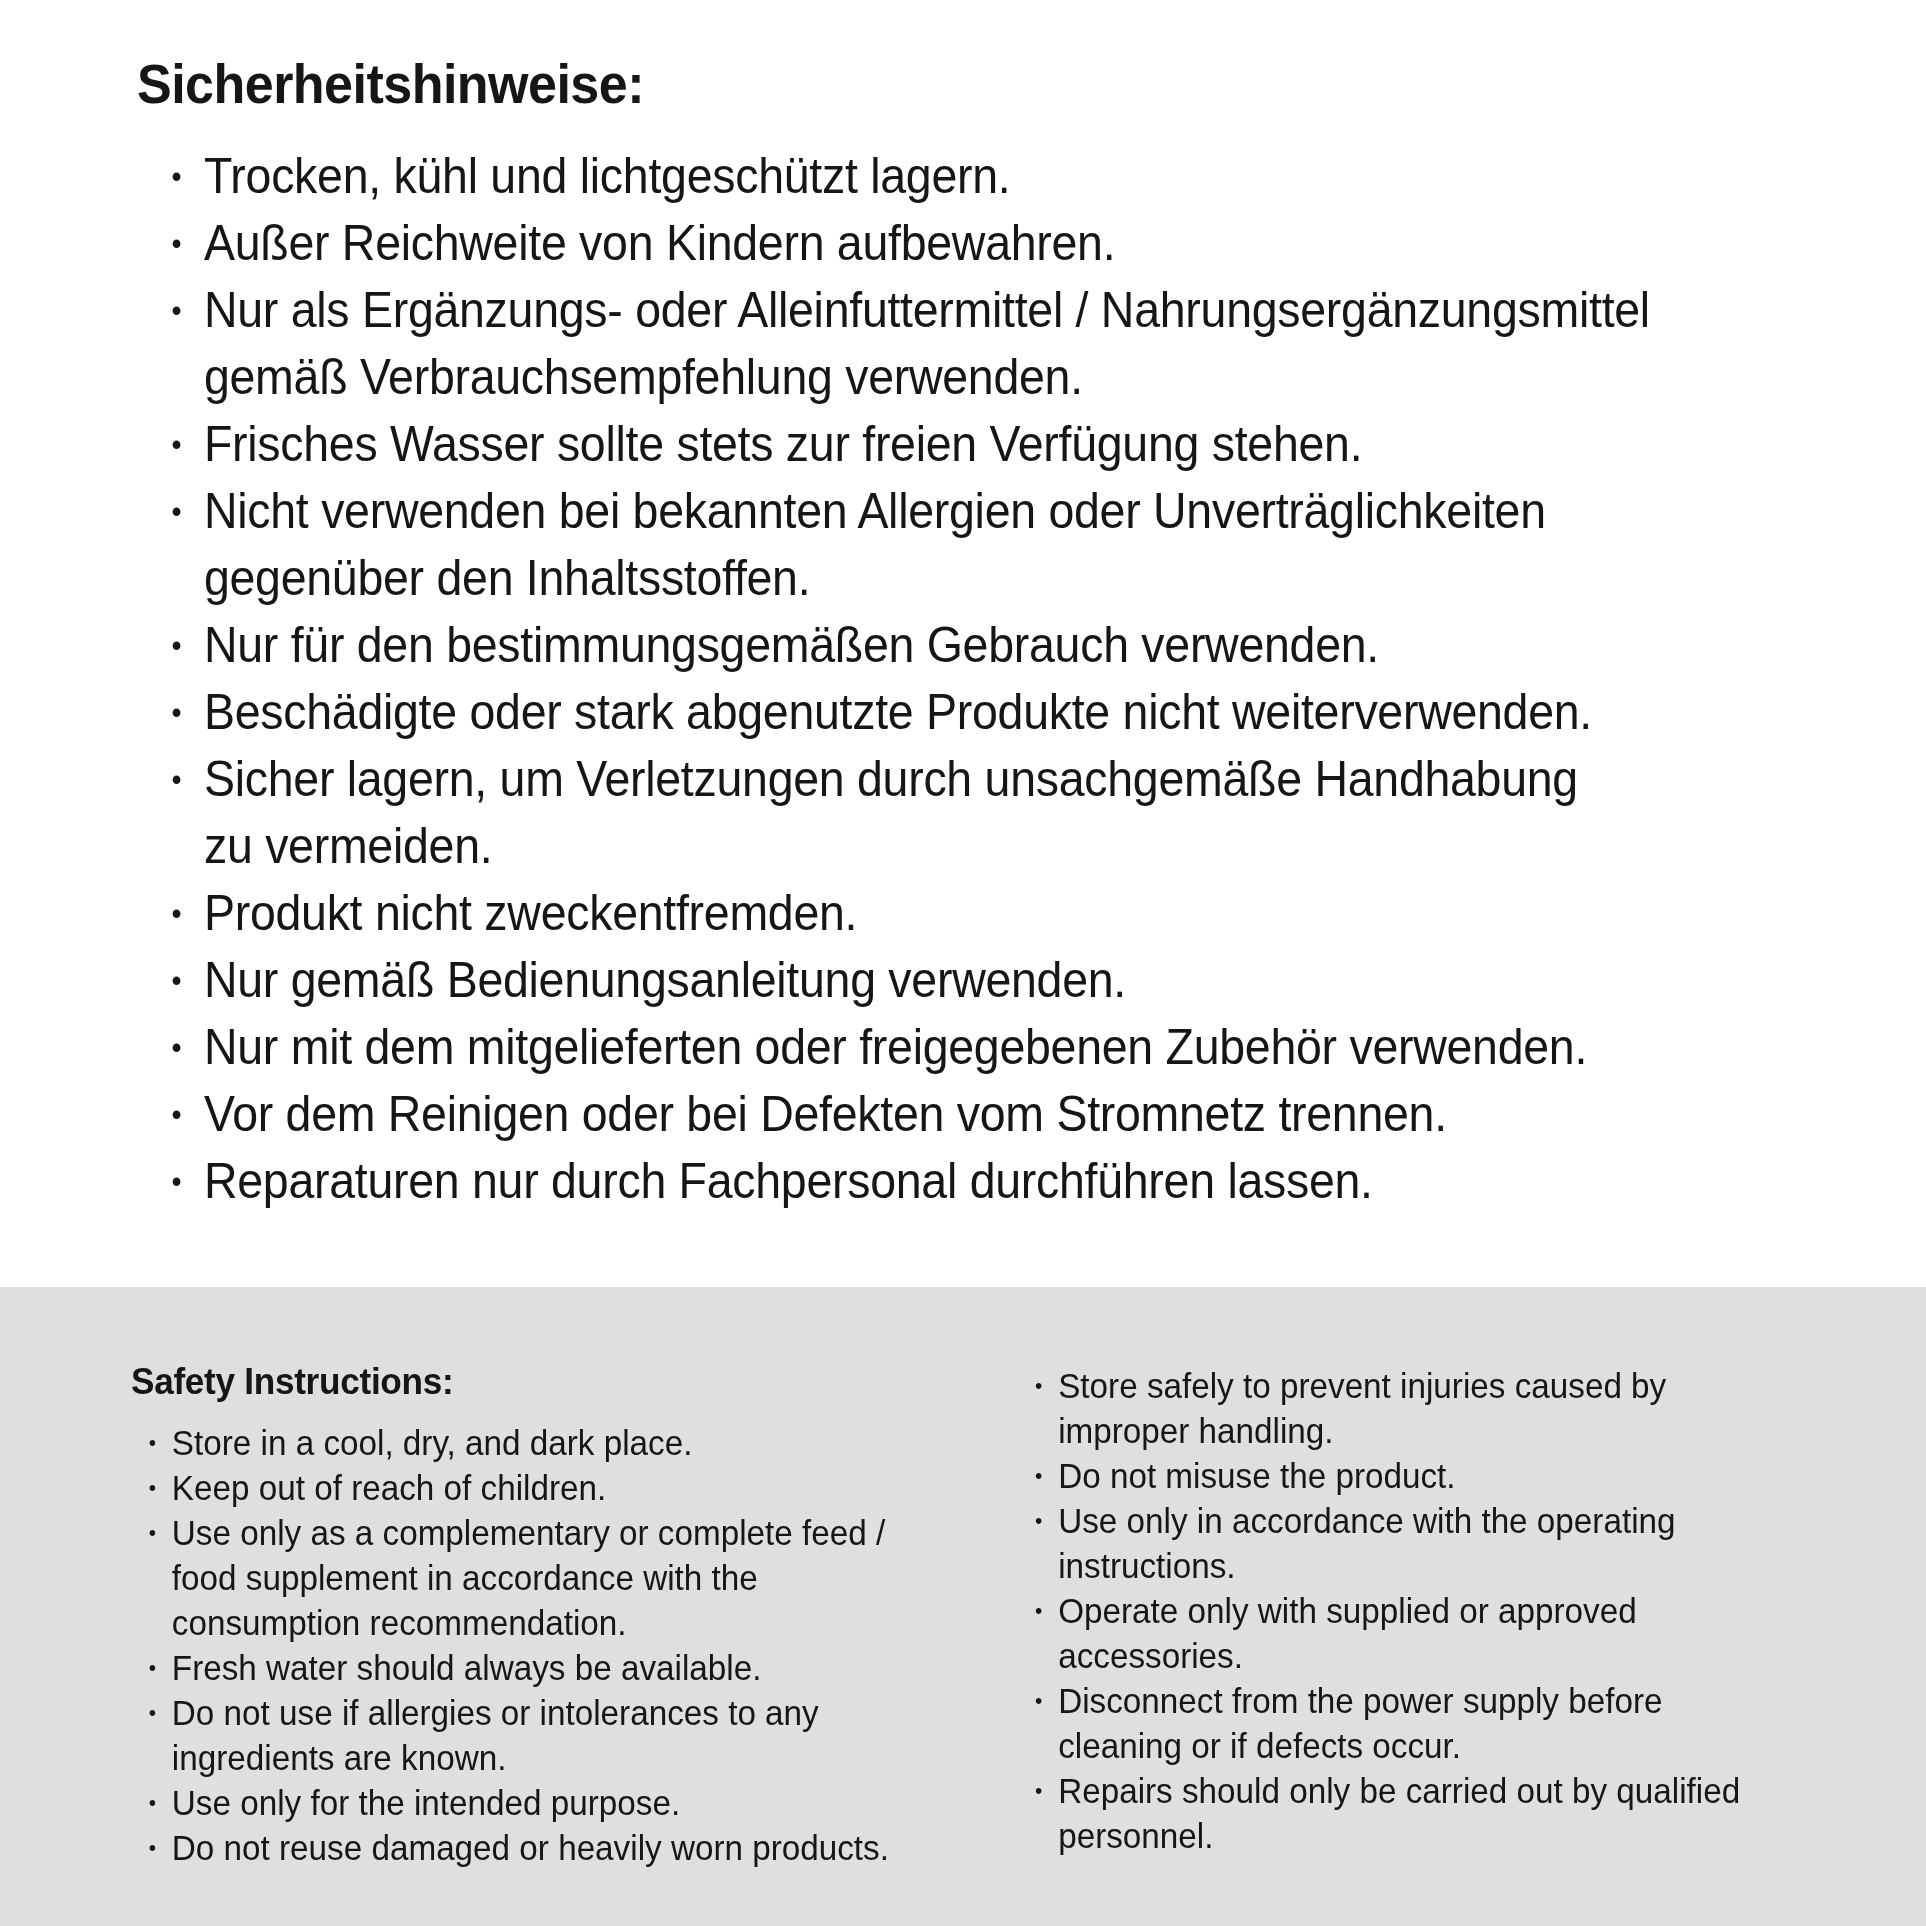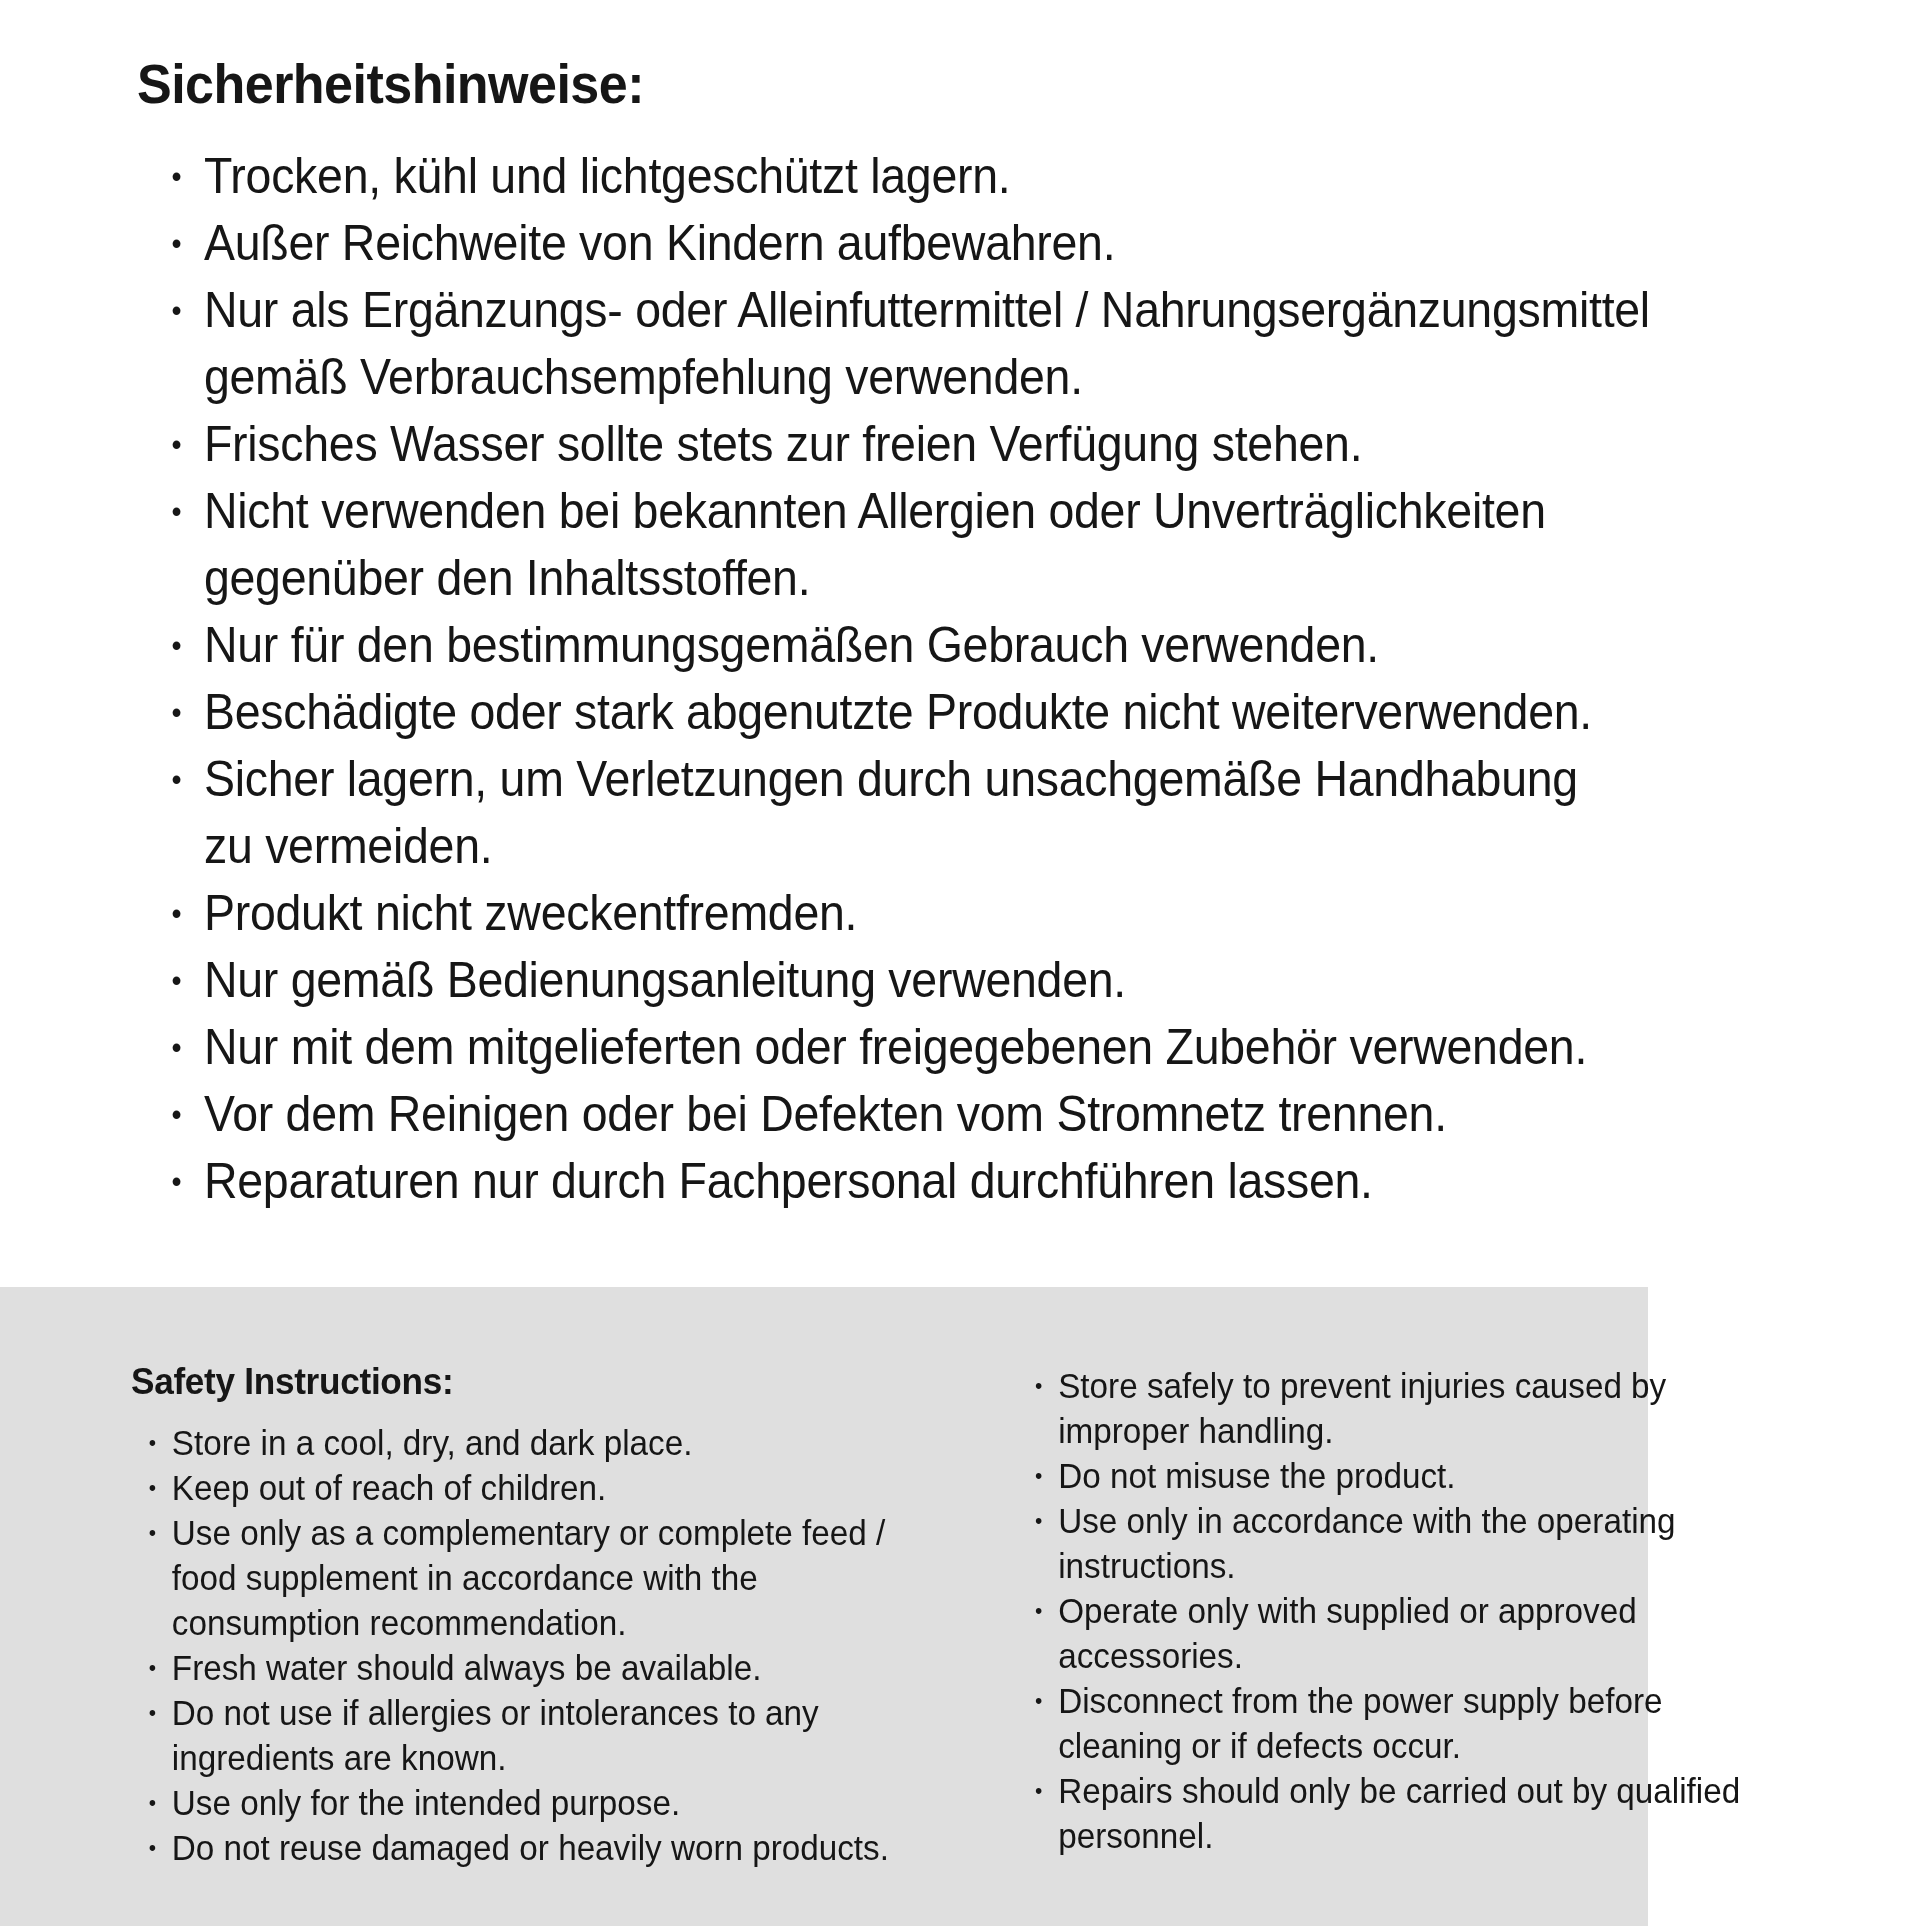--- a/index.html
+++ b/index.html
@@ -36,21 +36,21 @@
   }
   .de-list li{display:flex;align-items:flex-start;padding-left:37px;}
   .de-list .marker{
     flex:0 0 35px;width:35px;
     font-size:31px;line-height:67px;
   }
   .de-list .text{flex:1 1 auto;}
 
   
   .en-band{
-    position:absolute;left:0;top:1287px;width:1648px;height:639px;
+    position:absolute;left:0;top:1287px;width:1926px;height:639px;
     background:var(--band);
   }
   .en-col{position:absolute;transform:scaleX(0.95);transform-origin:0 0;}
   .en-left{left:131px;top:71px;width:899px;}
   .en-right{left:1035px;top:76px;width:886px;}
   .en-heading{
     margin:0 0 14px 0;
     font-size:37px;font-weight:700;line-height:48px;
     letter-spacing:-0.3px;
   }

